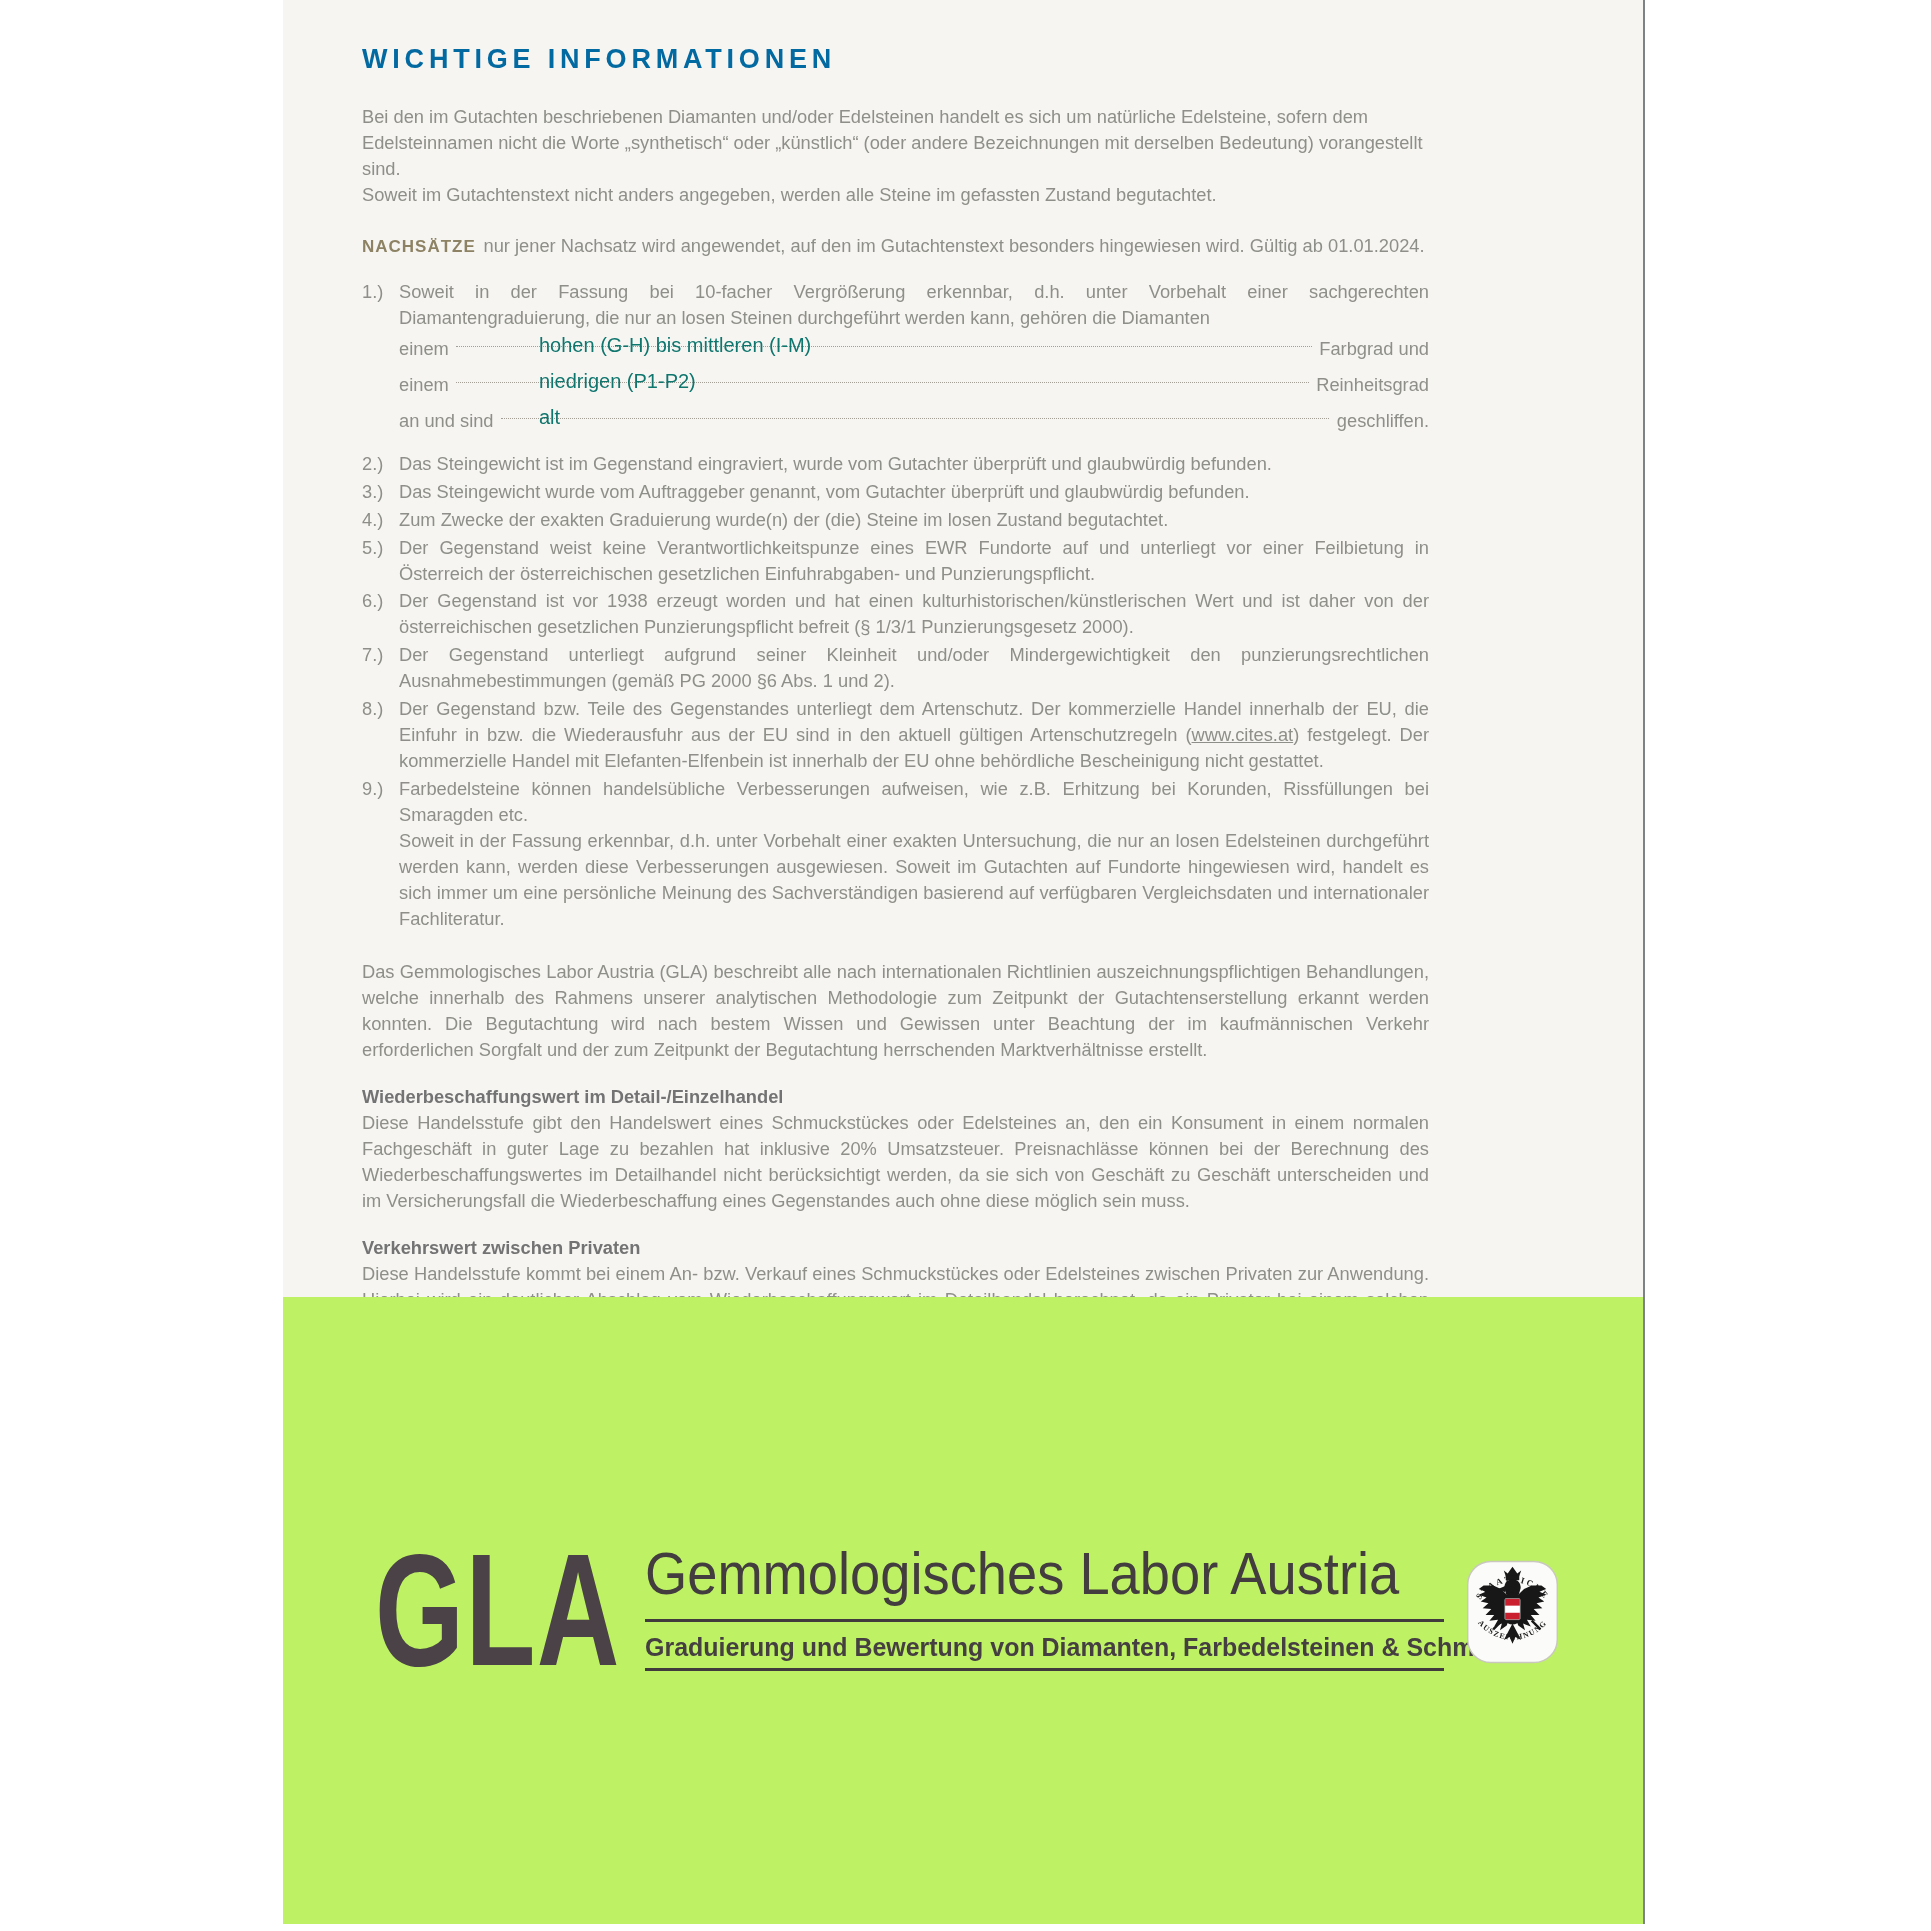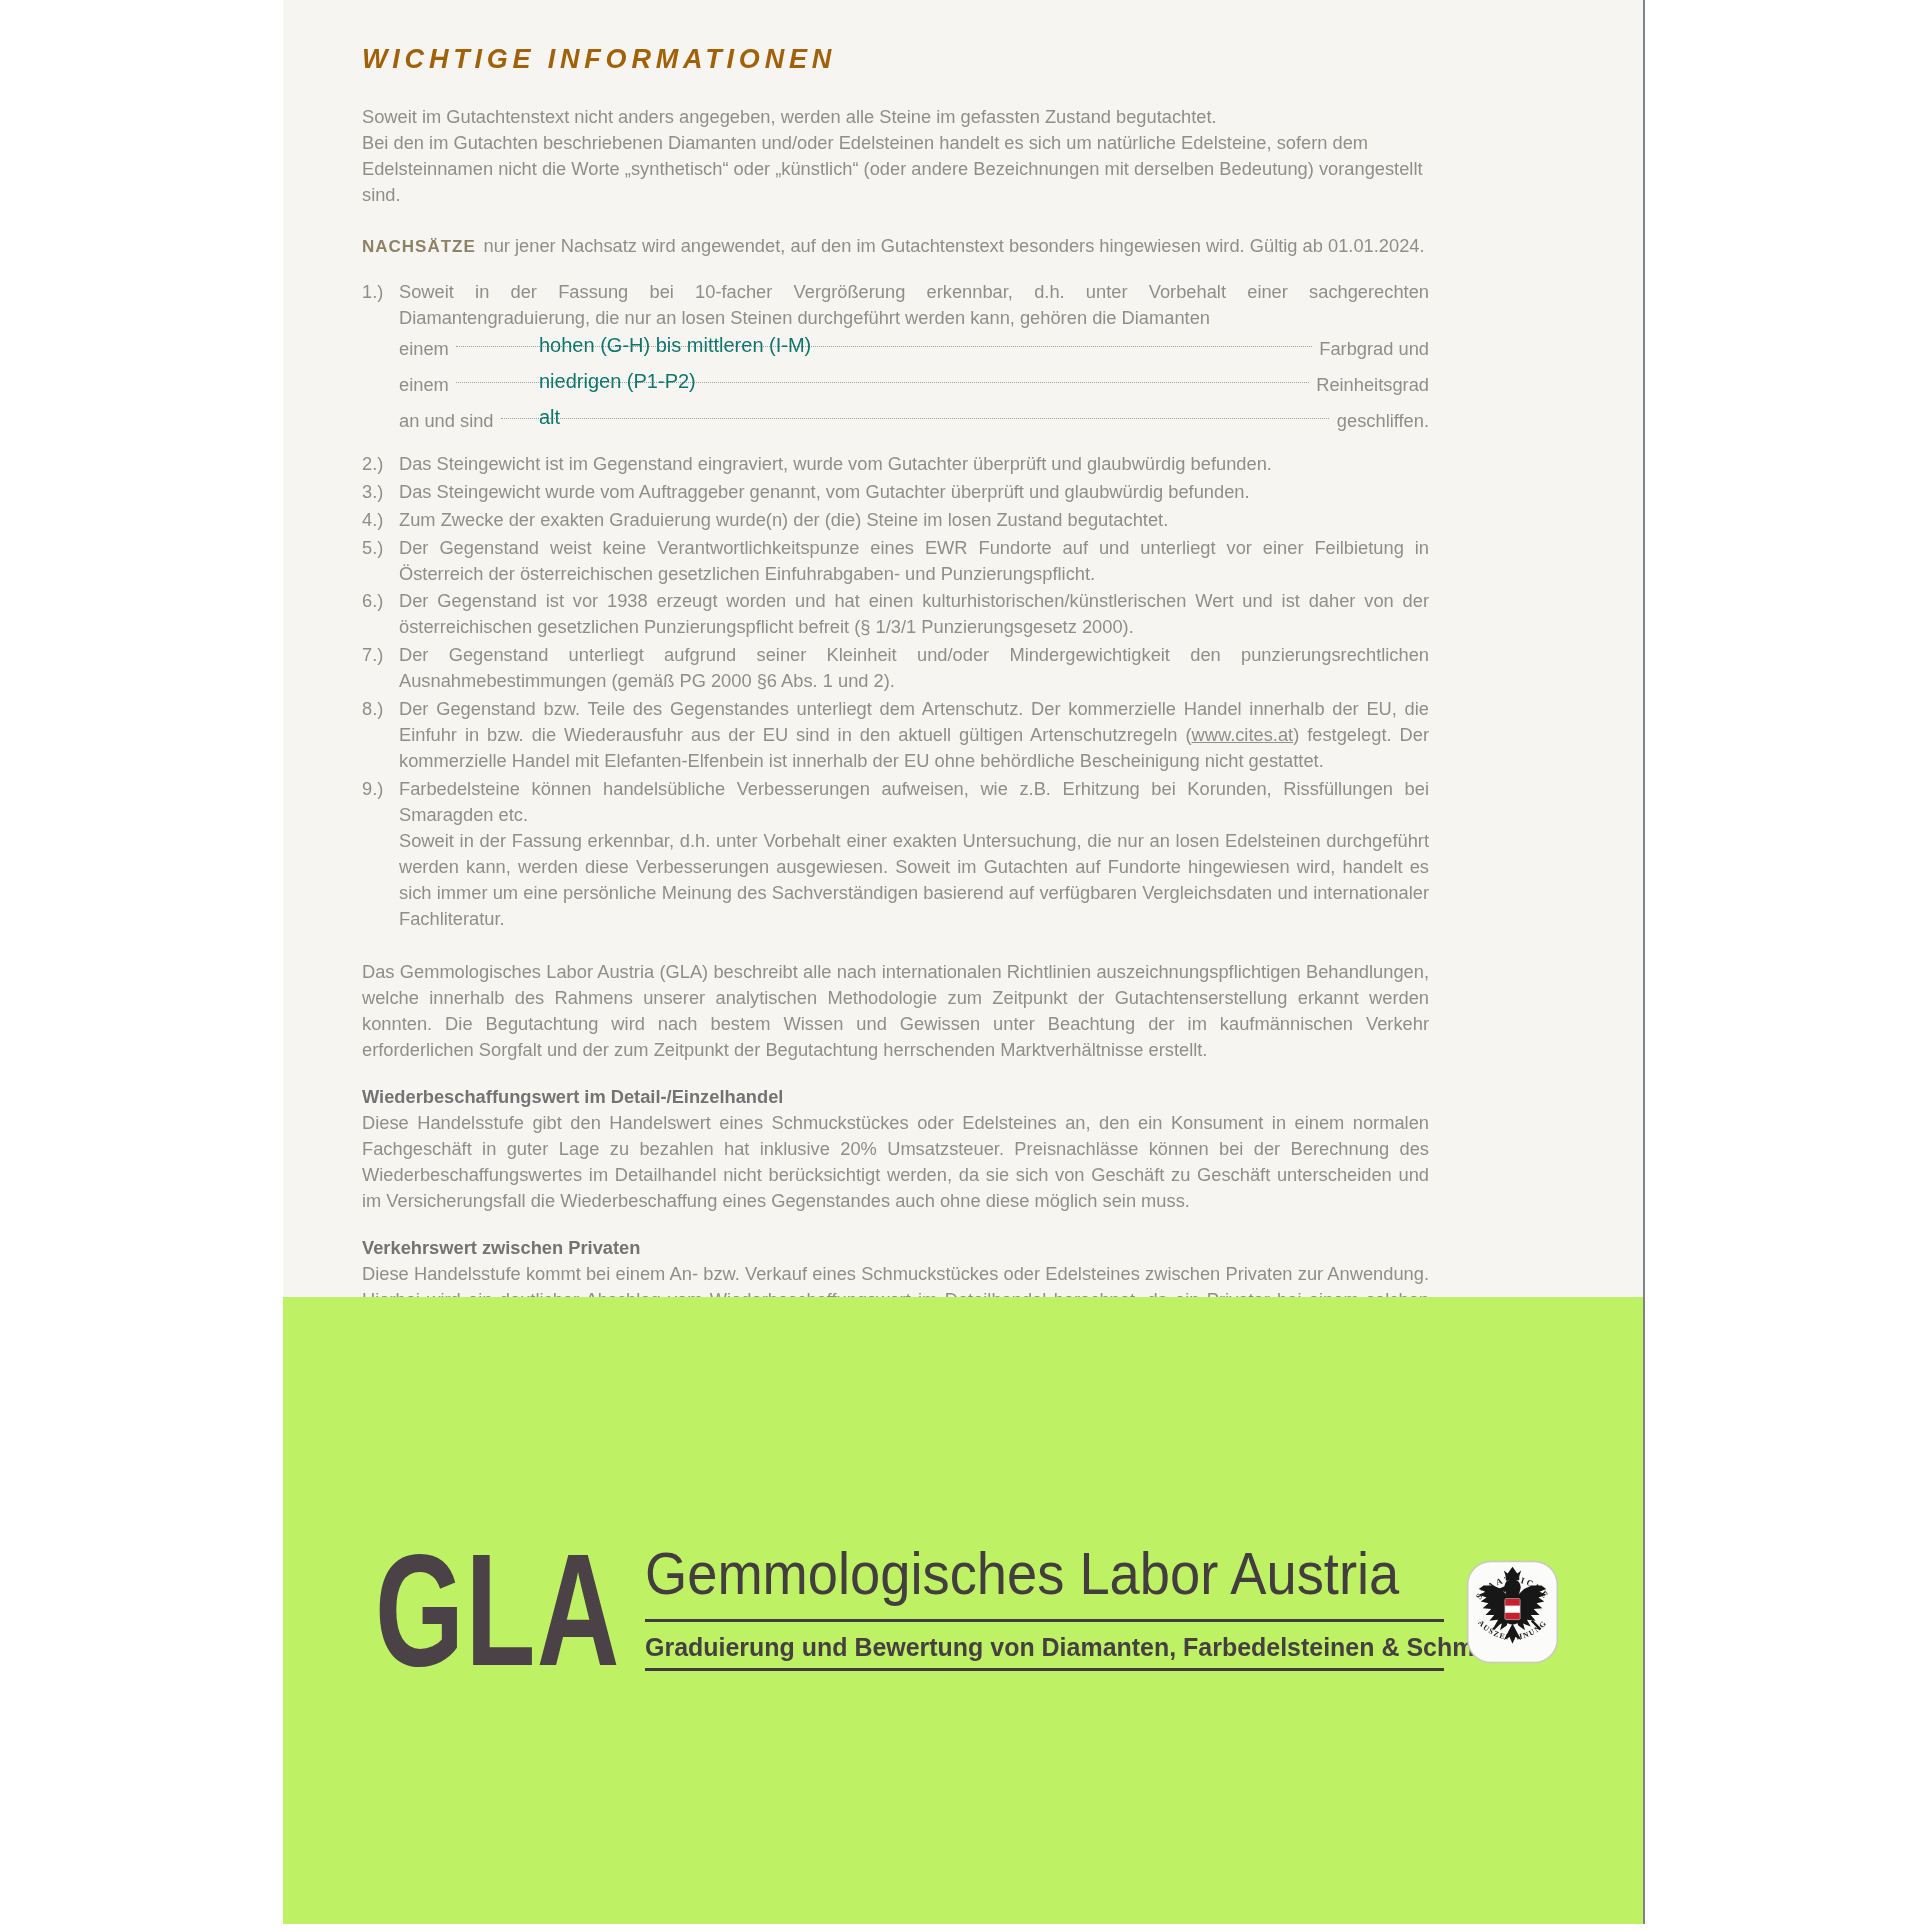--- a/index.html
+++ b/index.html
@@ -9,21 +9,21 @@
     -webkit-font-smoothing:antialiased;
   }
   .page{
     position:absolute;left:283px;top:0;width:1360px;height:1924px;
     background:#f6f5f2;border-right:2.9px solid #7d8287;overflow:hidden;
   }
   .content{
     padding:44px 214px 0 79px;color:#8f8f89;font-size:18.3px;line-height:26px;
   }
   .doc-title{
-    font-size:27px;font-weight:bold;letter-spacing:4.8px;color:#a16207;line-height:31px;font-style:italic;
+    font-size:27px;font-weight:bold;letter-spacing:4.8px;color:#0369a1;line-height:31px;
   }
   .intro{margin-top:29px;}
   .nachs-head{margin-top:25px;}
   .nachs-word{font-size:17px;font-weight:bold;color:#8d8264;letter-spacing:1px;margin-right:7.7px;}
   .nlist{margin-top:19.3px;}
   .nitem{display:flex;margin-bottom:1.9px;}
   .num{flex:none;width:37px;}
   .itext{flex:1;text-align:justify;}
   .itext .sub{margin:0;}
   .fillrows{margin-bottom:9.7px;}
@@ -66,22 +66,22 @@
 </style>
 </head>
 <body>
 
 <div class="page">
   <div class="content">
 
     <div class="doc-title">WICHTIGE INFORMATIONEN</div>
 
     <div class="intro">
+      <div>Bei den im Gutachten beschriebenen Diamanten und/oder Edelsteinen handelt es sich um natürliche Edelsteine, sofern dem Edelsteinnamen nicht die Worte „synthetisch“ oder „künstlich“ (oder andere Bezeichnungen mit derselben Bedeutung) vorangestellt sind.</div>
       <div>Soweit im Gutachtenstext nicht anders angegeben, werden alle Steine im gefassten Zustand begutachtet.</div>
-      <div>Bei den im Gutachten beschriebenen Diamanten und/oder Edelsteinen handelt es sich um natürliche Edelsteine, sofern dem Edelsteinnamen nicht die Worte „synthetisch“ oder „künstlich“ (oder andere Bezeichnungen mit derselben Bedeutung) vorangestellt sind.</div>
     </div>
 
     <div class="nachs-head">
       <span class="nachs-word">NACHSÄTZE</span><span>nur jener Nachsatz wird angewendet, auf den im Gutachtenstext besonders hingewiesen wird. Gültig ab 01.01.2024.</span>
     </div>
 
     <div class="nlist">
 
       <div class="nitem">
         <span class="num">1.)</span>

